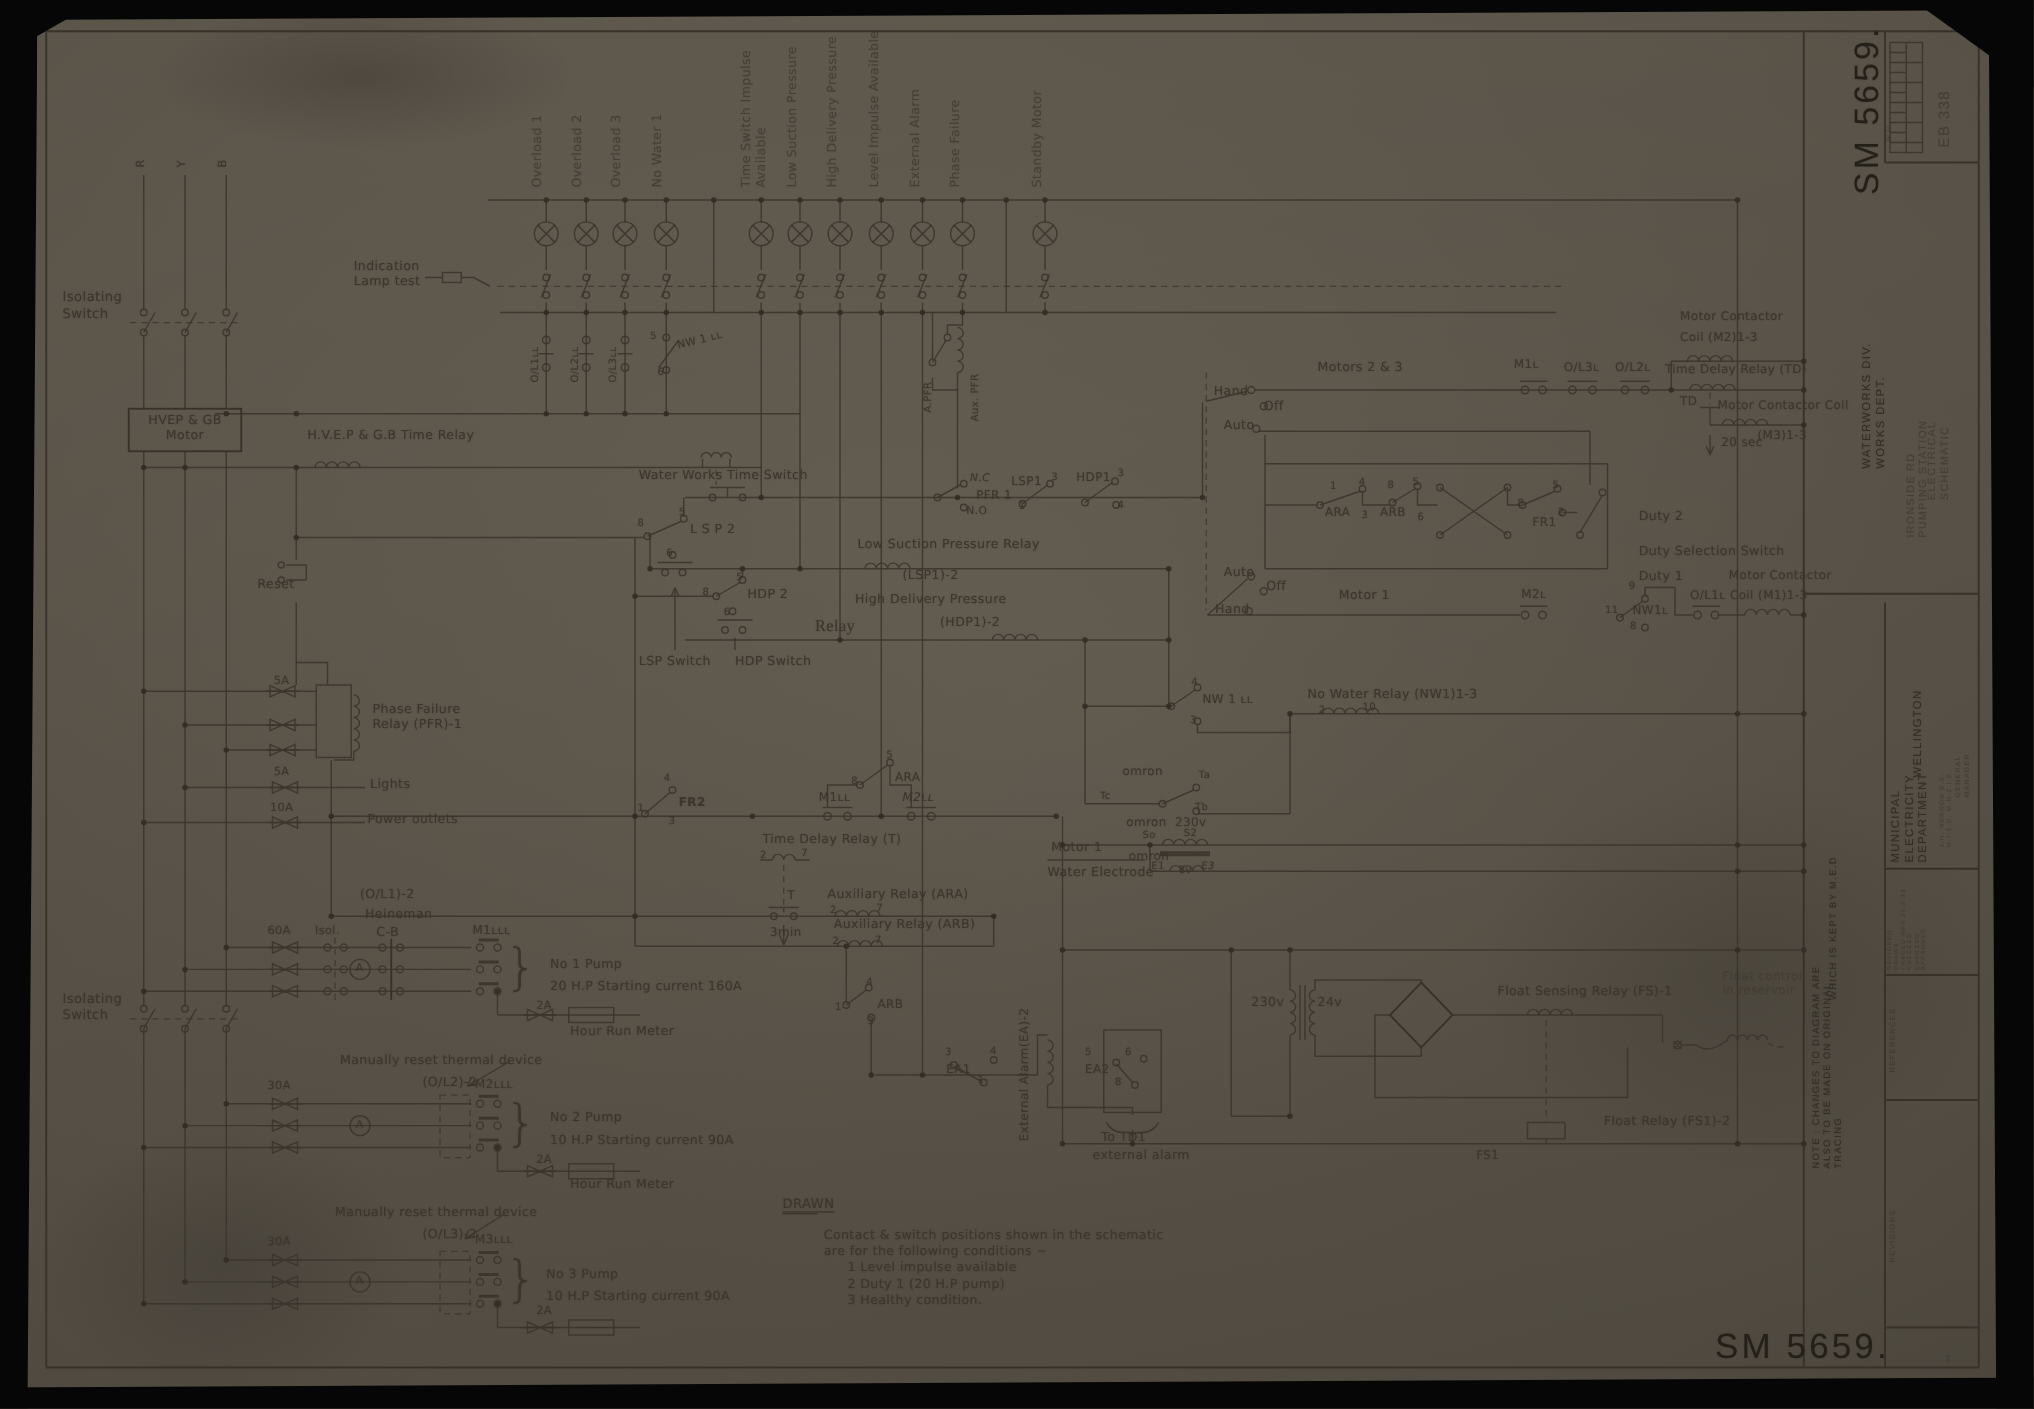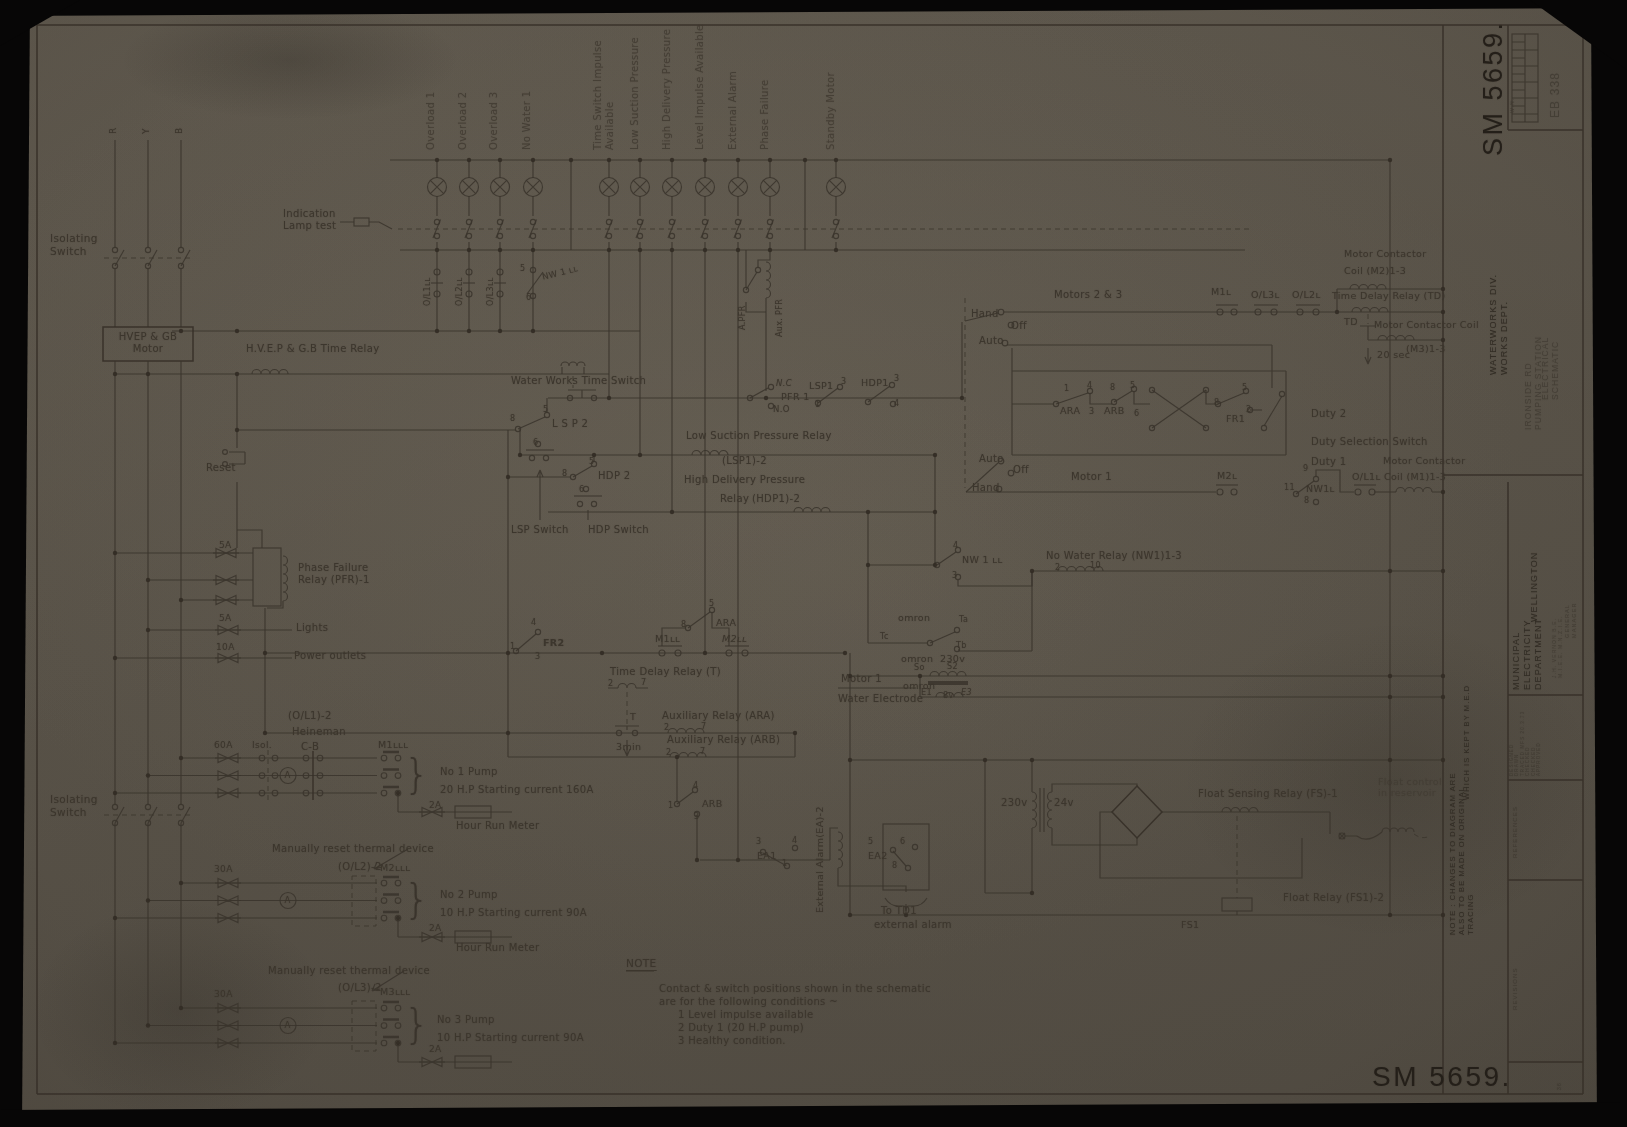--- a/index.html
+++ b/index.html
@@ -669,21 +669,21 @@
       <div class="lb" style="left: 533px; top: 438px; font-size: 8px;">6</div>
       <div class="lb" style="left: 598px; top: 470px; font-size: 10px;">HDP 2</div>
       <div class="lb" style="left: 562px; top: 469px; font-size: 8px;">8</div>
       <div class="lb" style="left: 589px; top: 457px; font-size: 8px;">5</div>
       <div class="lb" style="left: 579px; top: 485px; font-size: 8px;">6</div>
       <div class="lb" style="left: 511px; top: 524px; font-size: 10px;">LSP Switch</div>
       <div class="lb" style="left: 588px; top: 524px; font-size: 10px;">HDP Switch</div>
       <div class="lb" style="left: 686px; top: 430px; font-size: 10px;">Low Suction Pressure Relay</div>
       <div class="lb" style="left: 722px; top: 455px; font-size: 10px;">(LSP1)-2</div>
       <div class="lb" style="left: 684px; top: 474px; font-size: 10px;">High Delivery Pressure</div>
-      <div class="lb" style="left: 720px; top: 493px; font-size: 10px;">Relay</div>
+      <div class="lb" style="left: 652px; top: 493px; font-size: 13px; font-family: Liberation Serif, serif;">Relay</div>
       <div class="lb" style="left: 752px; top: 493px; font-size: 10px;">(HDP1)-2</div>
       <div class="lb" style="left: 776px; top: 378px; font-size: 8.5px; font-style: italic;">N.C</div>
       <div class="lb" style="left: 781px; top: 391px; font-size: 9.5px;">PFR 1</div>
       <div class="lb" style="left: 773px; top: 404px; font-size: 8.5px;">N.O</div>
       <div class="lb" style="left: 809px; top: 380px; font-size: 9.5px;">LSP1</div>
       <div class="lb" style="left: 841px; top: 377px; font-size: 8px;">3</div>
       <div class="lb" style="left: 815px; top: 400px; font-size: 8px;">1</div>
       <div class="lb" style="left: 861px; top: 377px; font-size: 9.5px;">HDP1</div>
       <div class="lb" style="left: 894px; top: 374px; font-size: 8px;">3</div>
       <div class="lb" style="left: 894px; top: 399px; font-size: 8px;">4</div>
@@ -782,21 +782,21 @@
       <div class="lb" style="left: 1304px; top: 496px; font-size: 8px;">8</div>
       <div class="lb" style="left: 1383px; top: 455px; font-size: 9.5px;">Motor Contactor</div>
       <div class="lb" style="left: 1352px; top: 471px; font-size: 9.5px;">O/L1ʟ   Coil (M1)1-3</div>
       <div class="lb" style="left: 1001px; top: 797px; font-size: 10px;">230v</div>
       <div class="lb" style="left: 1054px; top: 797px; font-size: 10px;">24v</div>
       <div class="lb" style="left: 1198px; top: 788px; font-size: 10px;">Float Sensing Relay (FS)-1</div>
       <div class="lb faint" style="left: 1378px; top: 776px; font-size: 9.5px;">Float control
 in reservoir</div>
       <div class="lb" style="left: 1283px; top: 892px; font-size: 10px;">Float Relay (FS1)-2</div>
       <div class="lb" style="left: 1181px; top: 919px; font-size: 9.5px;">FS1</div>
-      <div class="lb und" style="left: 626px; top: 957px; font-size: 10.5px;">NOTE</div>
+      <div class="lb und" style="left: 626px; top: 957px; font-size: 10.5px;">DRAWN</div>
       <div class="lb" style="left: 659px; top: 983px; font-size: 10px;">Contact &amp; switch positions shown in the schematic</div>
       <div class="lb" style="left: 659px; top: 996px; font-size: 10px;">are for the following conditions ~</div>
       <div class="lb" style="left: 678px; top: 1009px; font-size: 10px;">1   Level impulse available</div>
       <div class="lb" style="left: 678px; top: 1022px; font-size: 10px;">2   Duty 1 (20 H.P pump)</div>
       <div class="lb" style="left: 678px; top: 1035px; font-size: 10px;">3   Healthy condition.</div>
       <div class="lb print big" style="left: 1477px; top: 156px; font-size: 27px; transform-origin: 0px 0px; transform: rotate(-90deg);">SM 5659.</div>
       <div class="lb print faint" style="left: 1548px; top: 118px; font-size: 12px; transform-origin: 0px 0px; transform: rotate(-90deg);">EB  338</div>
       <div class="lb print faint" style="left: 1509px; top: 113px; font-size: 5px; transform-origin: 0px 0px; transform: rotate(-90deg);">W.N.</div>
       <div class="lb print" style="left: 1488px; top: 375px; font-size: 9px; transform-origin: 0px 0px; transform: rotate(-90deg);">WATERWORKS  DIV.  WORKS  DEPT.</div>
       <div class="lb print faint" style="left: 1523px; top: 430px; font-size: 8.5px; transform-origin: 0px 0px; transform: rotate(-90deg);">IRONSIDE RD PUMPING STATION</div>

